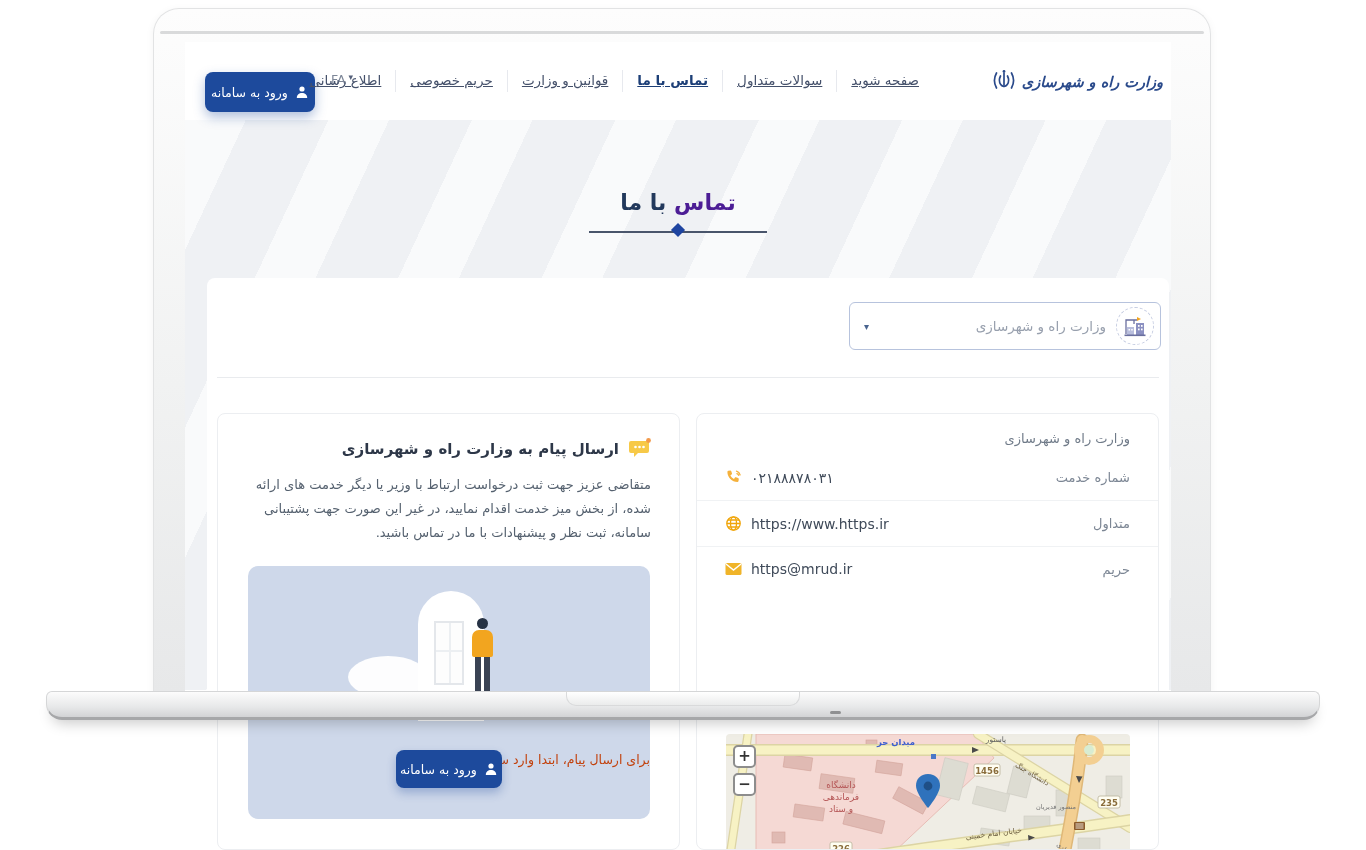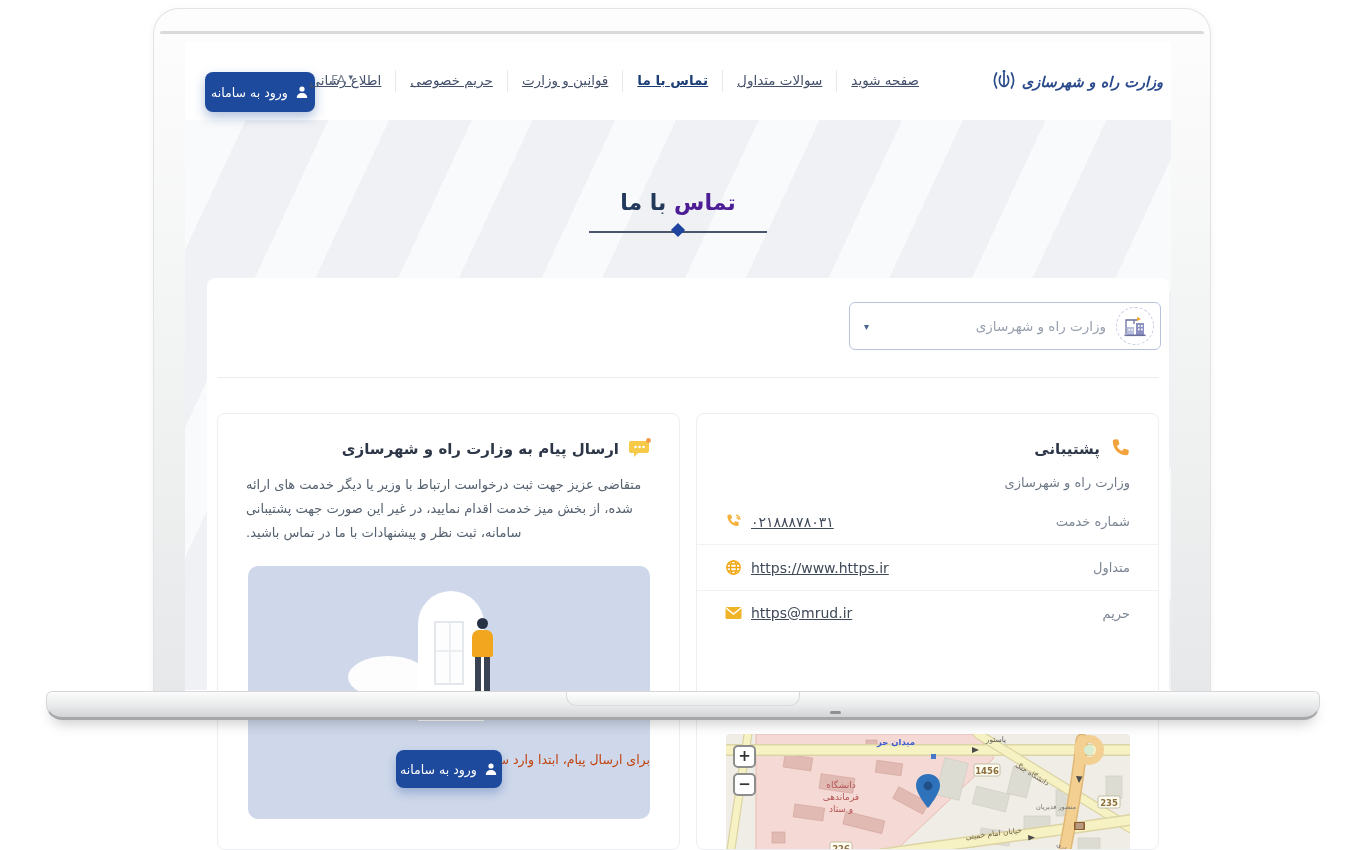--- a/index.html
+++ b/index.html
@@ -54,21 +54,21 @@
   .org-select-value { color:#98a0ae; font-size:13.5px; }
   .org-select .caret { margin-right:auto; color:#49648f; font-size:10px; }
 
   .panel-divider { position:absolute; left:10px; right:10px; top:99px; height:1px; background:#e9ebee; }
 
   .cards { position:absolute; left:10px; right:10px; top:135px; bottom:0; display:flex; gap:16px; }
   .card { flex:1; border:1px solid #eceef1; border-radius:8px; background:#fff; position:relative; overflow:hidden; }
   .card-header { display:flex; direction:rtl; align-items:flex-end; gap:10px; padding:24px 28px 0; }
   .card-title { font-size:15px; font-weight:bold; color:#2d3748; }
 
-  .msg-body { margin:15px 28px 0; direction:rtl; text-align:left; color:#55616f; font-size:13px; line-height:1.85; }
+  .msg-body { margin:15px 28px 0; direction:rtl; text-align:right; color:#55616f; font-size:13px; line-height:1.85; }
   .illo { position:absolute; left:30px; top:152px; width:402px; height:253px; background:#ced8ea; border-radius:10px; }
   .illo-arch { position:absolute; left:170px; top:25px; width:66px; height:130px; background:#fff; border-radius:33px 33px 0 0; }
   .illo-door { position:absolute; left:186px; top:55px; width:30px; height:64px; background:#fdfdfd; border:2px solid #e4e7eb; }
   .illo-door::before { content:""; position:absolute; left:50%; top:0; bottom:0; width:2px; background:#eceff2; }
   .illo-door::after { content:""; position:absolute; left:0; right:0; top:45%; height:2px; background:#eceff2; }
   .illo-blob { position:absolute; left:100px; top:90px; width:80px; height:42px; background:#fff; border-radius:50%; opacity:.95; }
   .person { position:absolute; left:222px; top:52px; width:26px; height:100px; }
   .person .head { position:absolute; left:7px; top:0; width:11px; height:11px; border-radius:50%; background:#263244; }
   .person .torso { position:absolute; left:2px; top:12px; width:21px; height:27px; background:#f2a51f; border-radius:7px 7px 2px 2px; }
   .person .leg-l { position:absolute; left:5px; top:39px; width:6px; height:48px; background:#3a4354; }
@@ -76,21 +76,21 @@
   .illo-hint { position:absolute; left:0; right:0; top:158px; text-align:right; direction:rtl; color:#c2410c; font-size:12.5px;margin-top:28px; }
   .illo-login-btn { position:absolute; left:50%; top:184px; transform:translateX(-50%); width:106px; height:38px;
     background:#1d4a9c; color:#fff; border:none; border-radius:8px; display:flex; direction:rtl; align-items:center;
     justify-content:center; gap:7px; font-size:12.5px; font-family:inherit; cursor:pointer; box-shadow:0 5px 10px rgba(29,74,156,.3); }
 
   .support-org { margin:17px 28px 0; direction:rtl; text-align:right; color:#707b89; font-size:13px; }
   .support-rows { margin-top:9px; }
   .support-row { display:flex; direction:rtl; align-items:center; justify-content:space-between; padding:14px 28px; }
   .support-row + .support-row { border-top:1px solid #f0f2f4; }
   .support-label { color:#7c8694; font-size:13px; }
-  .support-value { direction:ltr; display:flex; align-items:center; gap:9px; color:#3f4a59; font-size:14px; cursor:pointer;text-decoration:underline; }
+  .support-value { direction:ltr; display:flex; align-items:center; gap:9px; color:#3f4a59; font-size:14px; cursor:pointer; }
 
   .map-wrap { position:absolute; left:29px; top:320px; width:404px; height:160px; border-radius:4px; overflow:hidden; cursor:grab; }
   .map-zoom { position:absolute; left:7px; top:11px; display:flex; flex-direction:column; gap:5px; z-index:5; }
   .map-zoom button { width:23px; height:23px; background:#fff; border:2px solid #8d8d8d; border-radius:5px;
     font-size:15px; font-weight:bold; color:#333; line-height:1; cursor:pointer; font-family:inherit; padding:0; }
 </style>
 </head>
 <body>
 
 <div class="canvas">
@@ -206,28 +206,20 @@
                     <circle cx="7" cy="4" r="2.6" fill="#fff"></circle>
                     <path d="M1.8 13 C1.8 9.6 4.1 8 7 8 C9.9 8 12.2 9.6 12.2 13 Z" fill="#fff"></path>
                   </svg>
               </span>
               <span>ورود به سامانه</span>
             </button>
           </div>
         </div>
 
         <div class="card">
-          <div class="card-header">
-            <span style="display:flex;">
-              <svg width="20" height="20" viewBox="0 0 20 20">
-                <path d="M4.2 1.6 L7 1.2 C7.6 1.1 8.1 1.5 8.3 2.1 L9.3 5.3 C9.5 5.9 9.2 6.5 8.7 6.8 L6.9 7.9 C7.9 10.3 9.7 12.1 12.1 13.1 L13.2 11.3 C13.5 10.8 14.1 10.5 14.7 10.7 L17.9 11.7 C18.5 11.9 18.9 12.4 18.8 13 L18.4 15.8 C18.3 16.6 17.6 17.2 16.8 17.2 C8.9 17.2 2.8 11.1 2.8 3.2 C2.8 2.4 3.4 1.7 4.2 1.6 Z" fill="#f2a33c"></path>
-              </svg>
-            </span>
-            <span class="card-title">پشتیبانی</span>
-          </div>
           <div class="support-org">وزارت راه و شهرسازی</div>
           <div class="support-rows">
             <div class="support-row">
               <span class="support-label">شماره خدمت</span>
               <span class="support-value">
                 <span style="display:flex;">
                   <svg width="17" height="17" viewBox="0 0 17 17">
                     <path d="M3.4 1.8 L5.3 1.5 C5.8 1.5 6.1 1.8 6.3 2.2 L7 4.4 C7.1 4.8 6.9 5.3 6.6 5.5 L5.4 6.3 C6.1 7.9 7.4 9.2 9 9.9 L9.8 8.7 C10 8.4 10.5 8.2 10.9 8.3 L13.1 9 C13.5 9.2 13.8 9.5 13.8 10 L13.5 11.9 C13.4 12.5 13 12.9 12.4 12.9 C7 12.9 2.4 8.3 2.4 2.9 C2.4 2.3 2.8 1.9 3.4 1.8 Z" fill="#f5b13c"></path>
                     <path d="M11.5 2.2 C13.3 2.7 14.6 4 15.1 5.8 M11.9 4.6 C12.8 4.9 13.4 5.5 13.7 6.4" stroke="#f5b13c" stroke-width="1.3" fill="none" stroke-linecap="round"></path>
                   </svg>

